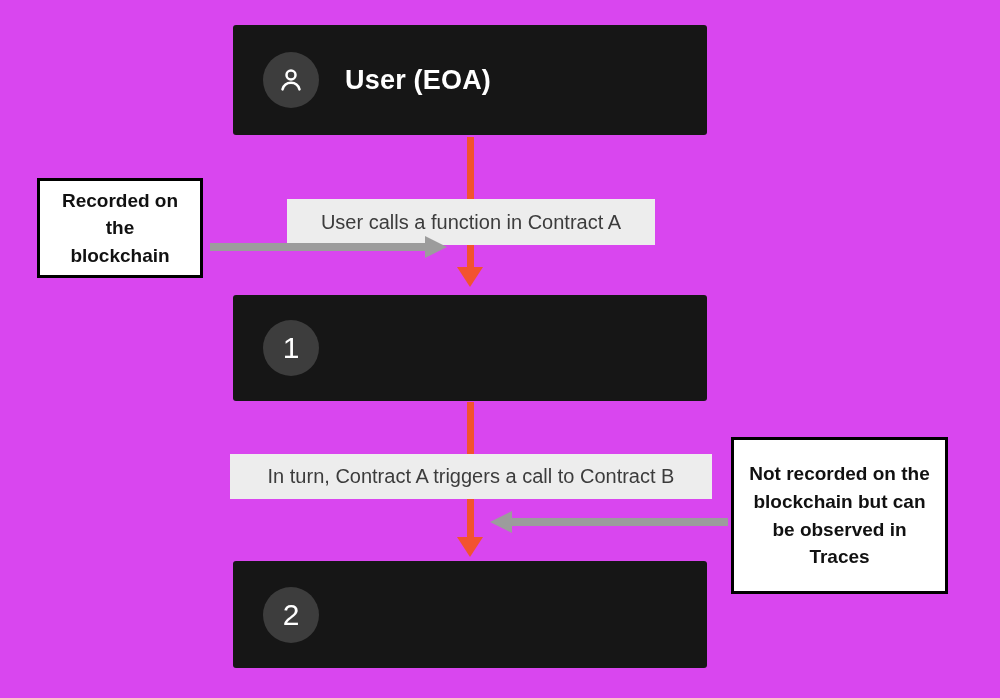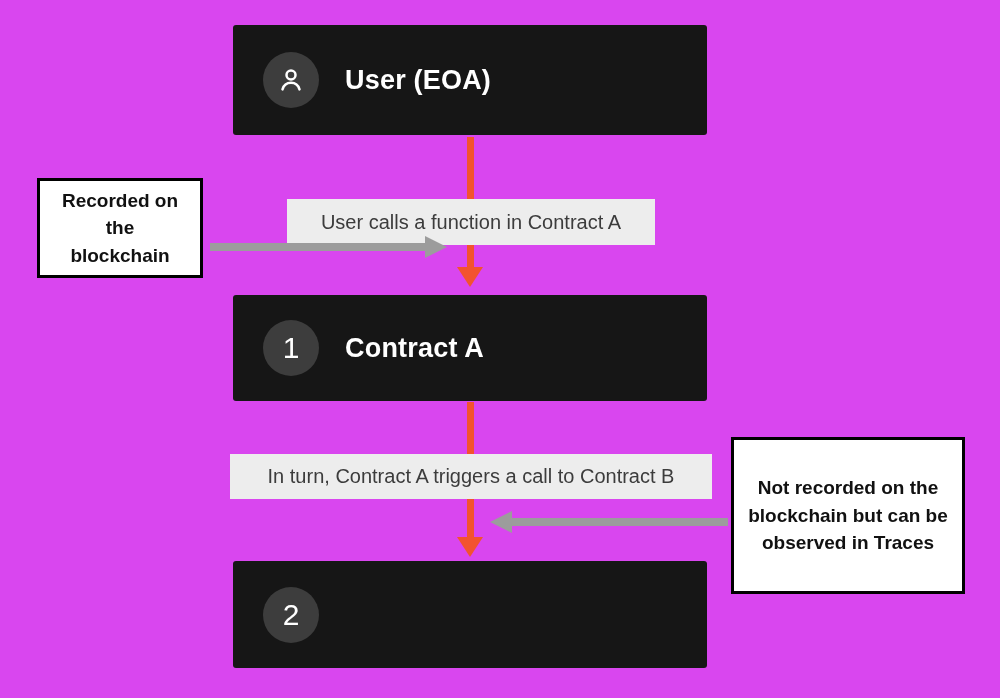--- a/index.html
+++ b/index.html
@@ -98,21 +98,21 @@
     font-size:19px;
     font-weight:700;
     line-height:1.45;
     display:flex;
     align-items:center;
     justify-content:center;
     text-align:center;
     padding:8px 14px;
   }
   #note-left{left:37px;top:178px;width:166px;height:100px;}
-  #note-right{left:731px;top:437px;width:234px;height:157px;}
+  #note-right{left:731px;top:437px;width:217px;height:157px;}
   
   .hline{
     position:absolute;
     height:8px;
     background:var(--arrow-gray);
   }
   #hline1{left:210px;top:243px;width:215px;}
   #hline2{left:512px;top:518px;width:216px;}
   .arrow-right{
     position:absolute;
@@ -153,21 +153,20 @@
 
   <div class="note" id="note-left">Recorded on the blockchain</div>
 
   <div class="hline" id="hline1"></div>
   <div class="arrow-right" id="ghead1"></div>
 
   <div class="node" id="node-contract-a">
     <div class="icon-circle">
       <span class="badge-num">1</span>
     </div>
-    <div class="node-label">Contract A</div>
   </div>
 
   <div class="vline" id="vline2"></div>
   <div class="arrow-down" id="ahead2"></div>
 
   <div class="edge-label" id="elabel2">In turn, Contract A triggers a call to Contract B</div>
 
   <div class="note" id="note-right">Not recorded on the blockchain but can be observed in Traces</div>
 
   <div class="hline" id="hline2"></div>

